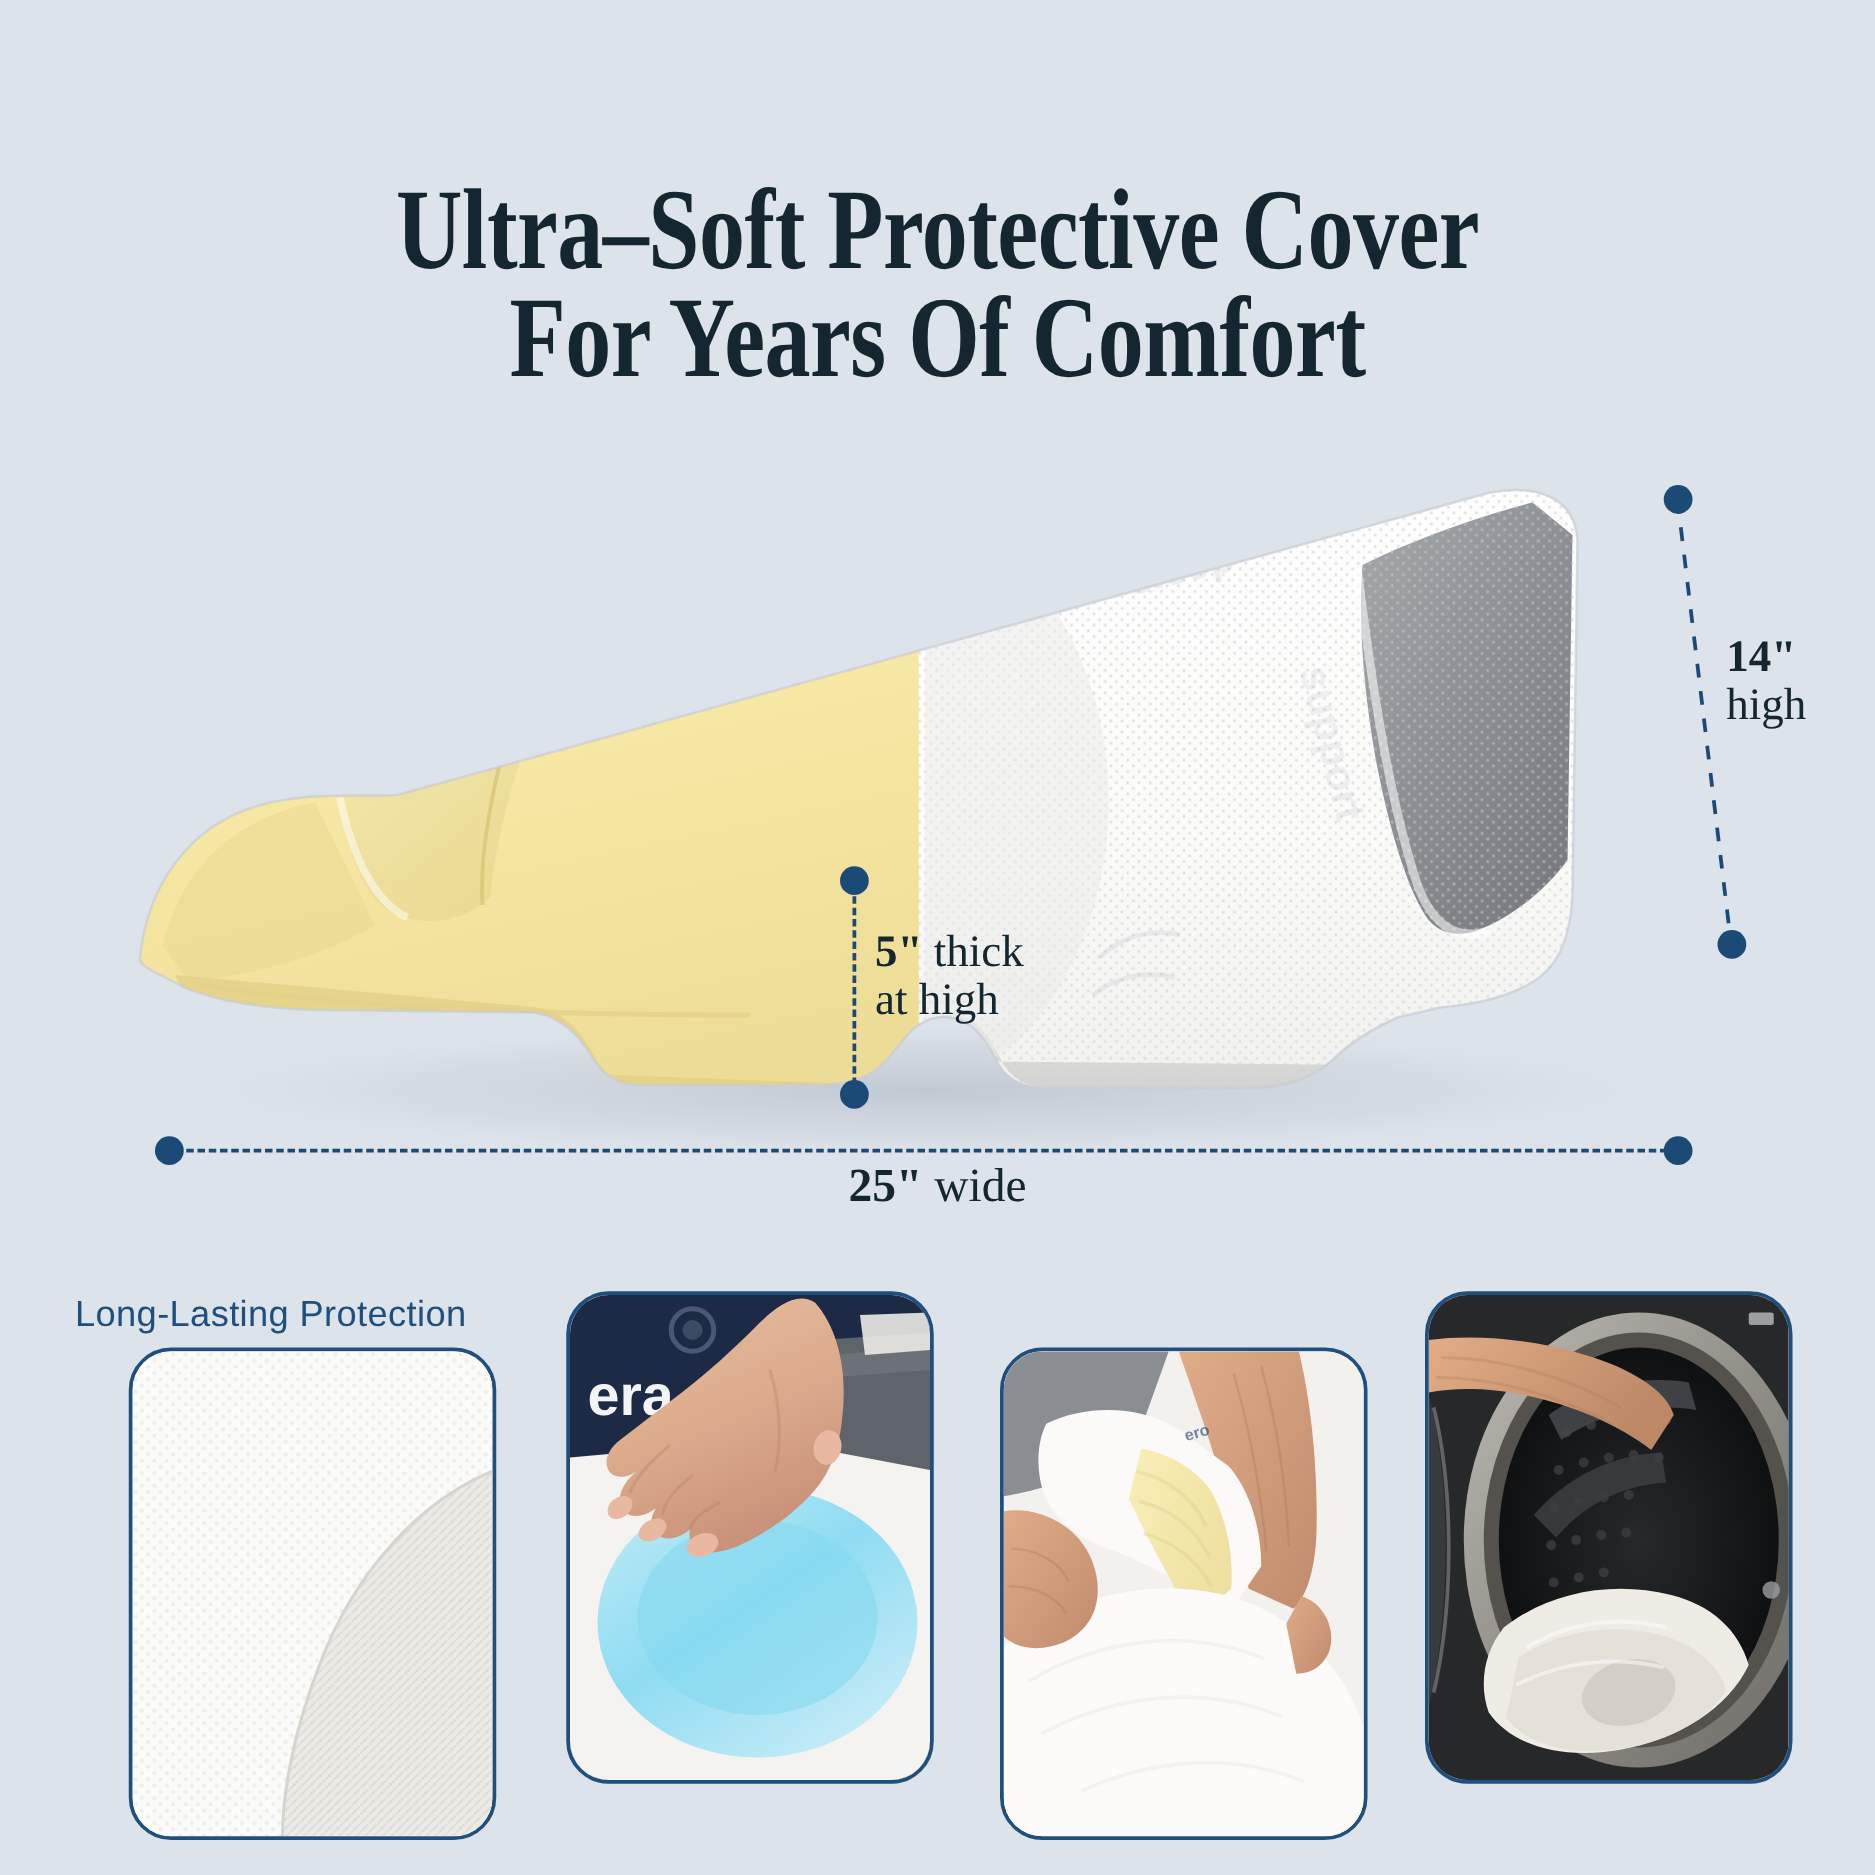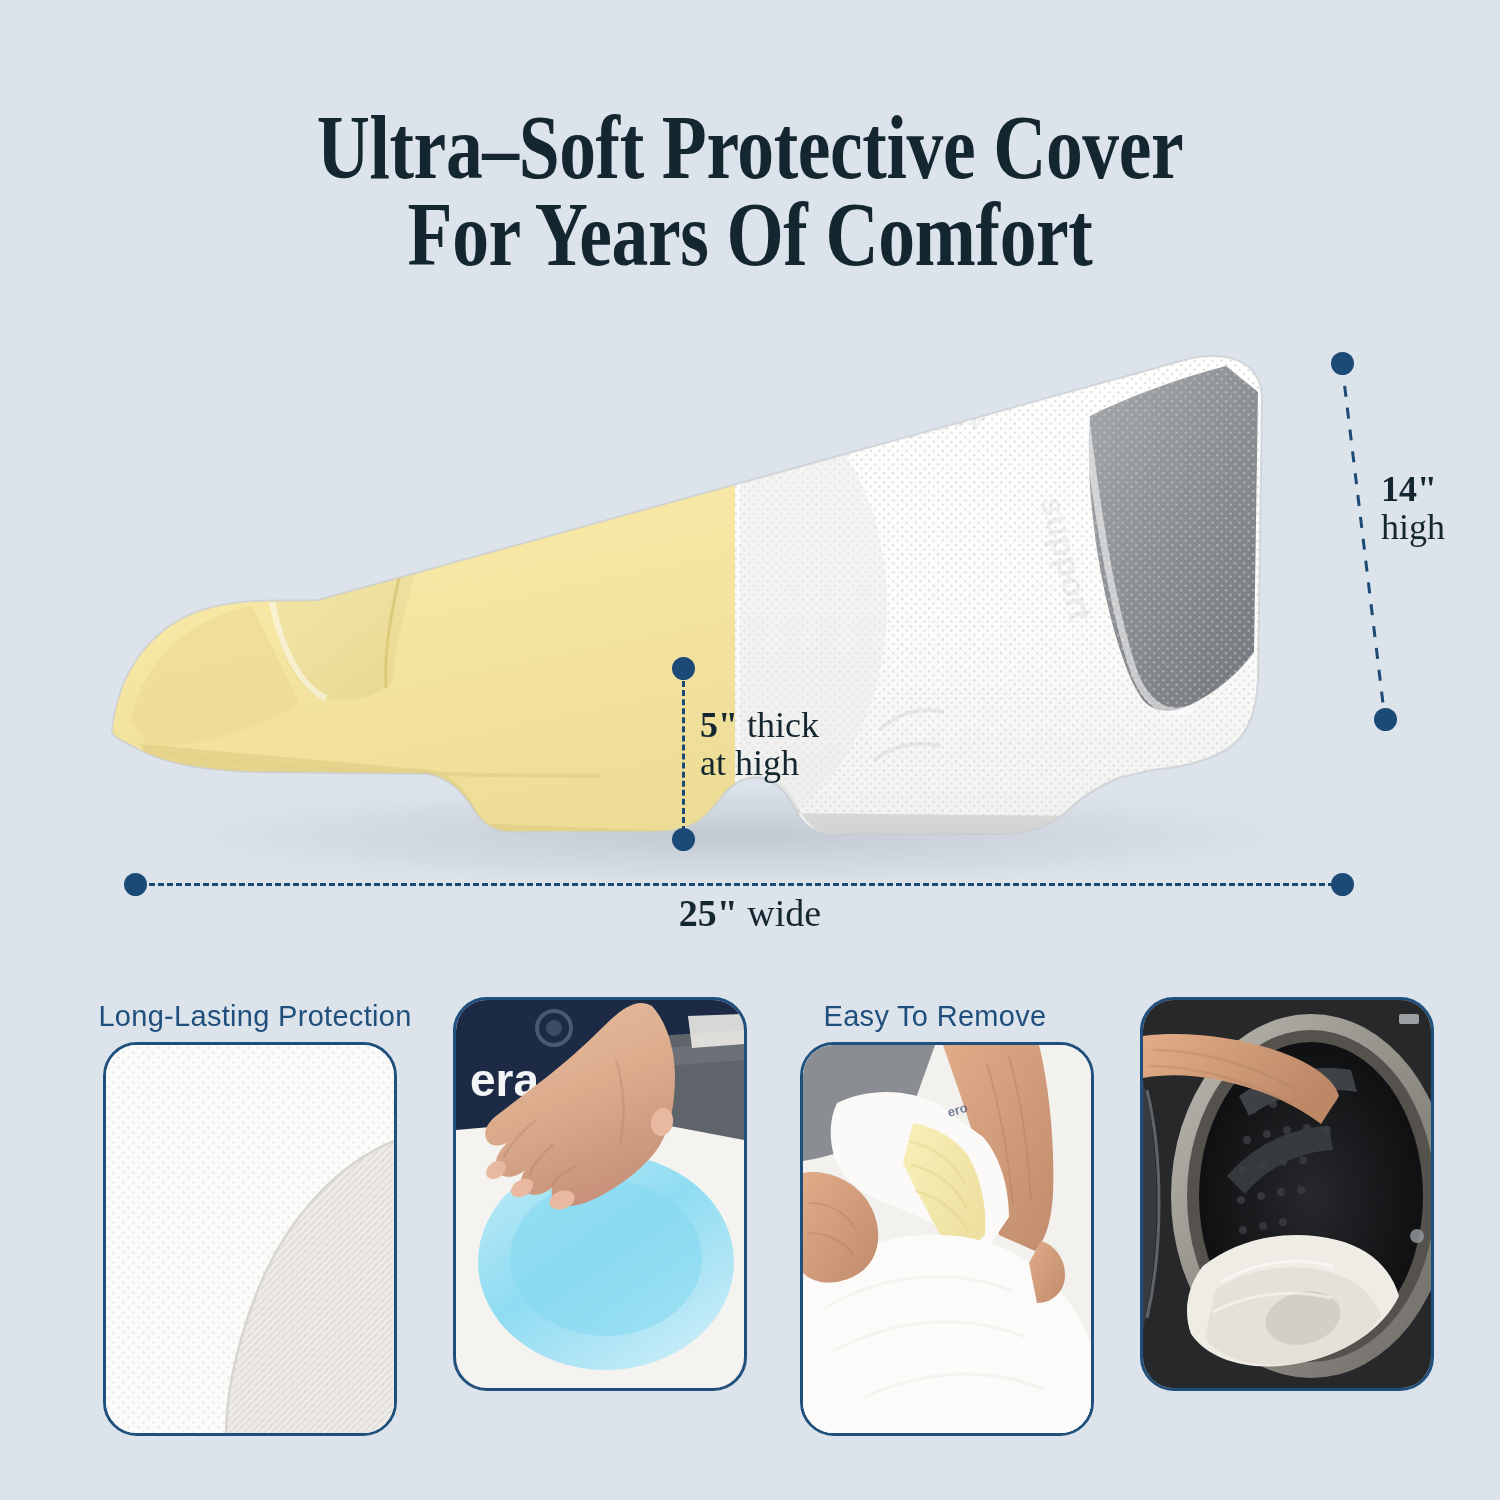--- a/index.html
+++ b/index.html
@@ -3,21 +3,21 @@
 <meta charset="utf-8">
 <style>
   html,body{margin:0;padding:0;}
   body{
     width:1500px;height:1500px;
     background:#dde3ea;
     font-family:"Liberation Sans", sans-serif;
     overflow:hidden;
     position:relative;
   }
-  .stage{position:absolute;inset:0;}
+  .stage{position:absolute;inset:0;margin-top:36px;}
 
   
   .headline{
     position:absolute;top:104px;left:0;width:1500px;
     text-align:center;
     color:#14262f;
     font-family:"Liberation Serif", serif;
     font-weight:700;
     font-size:92px;
     line-height:0.95;
@@ -66,21 +66,20 @@
     overflow:hidden;
     background:#f3f4f5;
   }
   .cap{
     position:absolute;
     color:#1f4f7d;
     font-size:29px;
     font-family:"Liberation Sans", sans-serif;
     letter-spacing:0.3px;
     white-space:nowrap;
-    text-align:center;
   }
   .pimg{position:absolute;inset:0;}
   .pimg svg{display:block;width:100%;height:100%;}
 </style>
 </head>
 <body>
 
 <div class="stage">
 
   <div class="headline">
@@ -361,21 +360,20 @@
             <path d="M 160,60 C 168,86 170,116 164,142"></path>
           </g>
           <ellipse cx="106" cy="200" rx="13" ry="9" fill="#e8b9a0" transform="rotate(-20 106 200)"></ellipse>
           <ellipse cx="66" cy="188" rx="12" ry="8" fill="#e8b9a0" transform="rotate(-30 66 188)"></ellipse>
           <ellipse cx="40" cy="170" rx="11" ry="8" fill="#e8b9a0" transform="rotate(-38 40 170)"></ellipse>
           <ellipse cx="206" cy="122" rx="11" ry="14" fill="#e8b9a0" transform="rotate(12 206 122)"></ellipse>
         </svg>
       </div>
     </div>
 
-    <div class="cap" style="left:790px;top:20px;width:290px;">Easy To Remove</div>
 
     <div class="panel" style="left:800px;top:62px;width:288px;height:388px;">
       <div class="pimg">
         <svg viewBox="0 0 288 388" preserveAspectRatio="none">
           <defs>
             <linearGradient id="skinG2" x1="0" y1="0" x2="1" y2="1">
               <stop offset="0%" stop-color="#e0ab87"></stop>
               <stop offset="100%" stop-color="#c08c6d"></stop>
             </linearGradient>
             <linearGradient id="foamG2" x1="0" y1="0" x2="1" y2="0.6">

